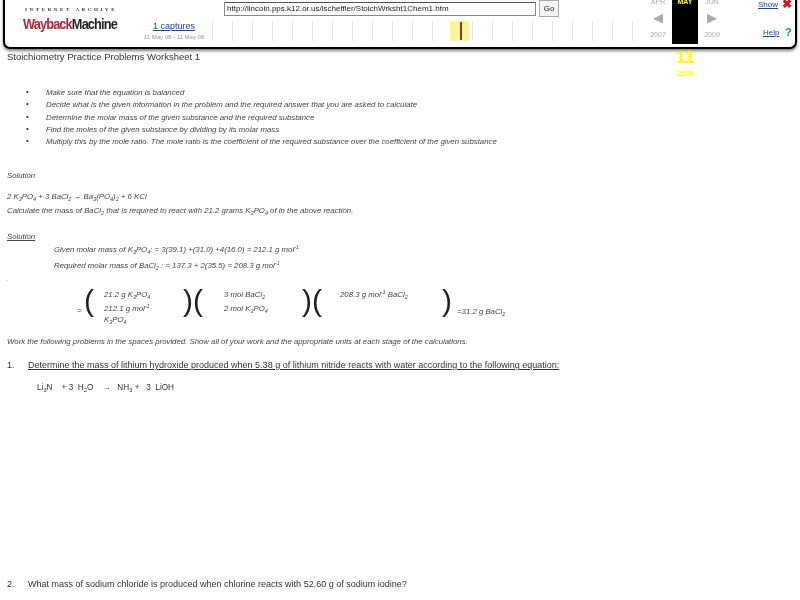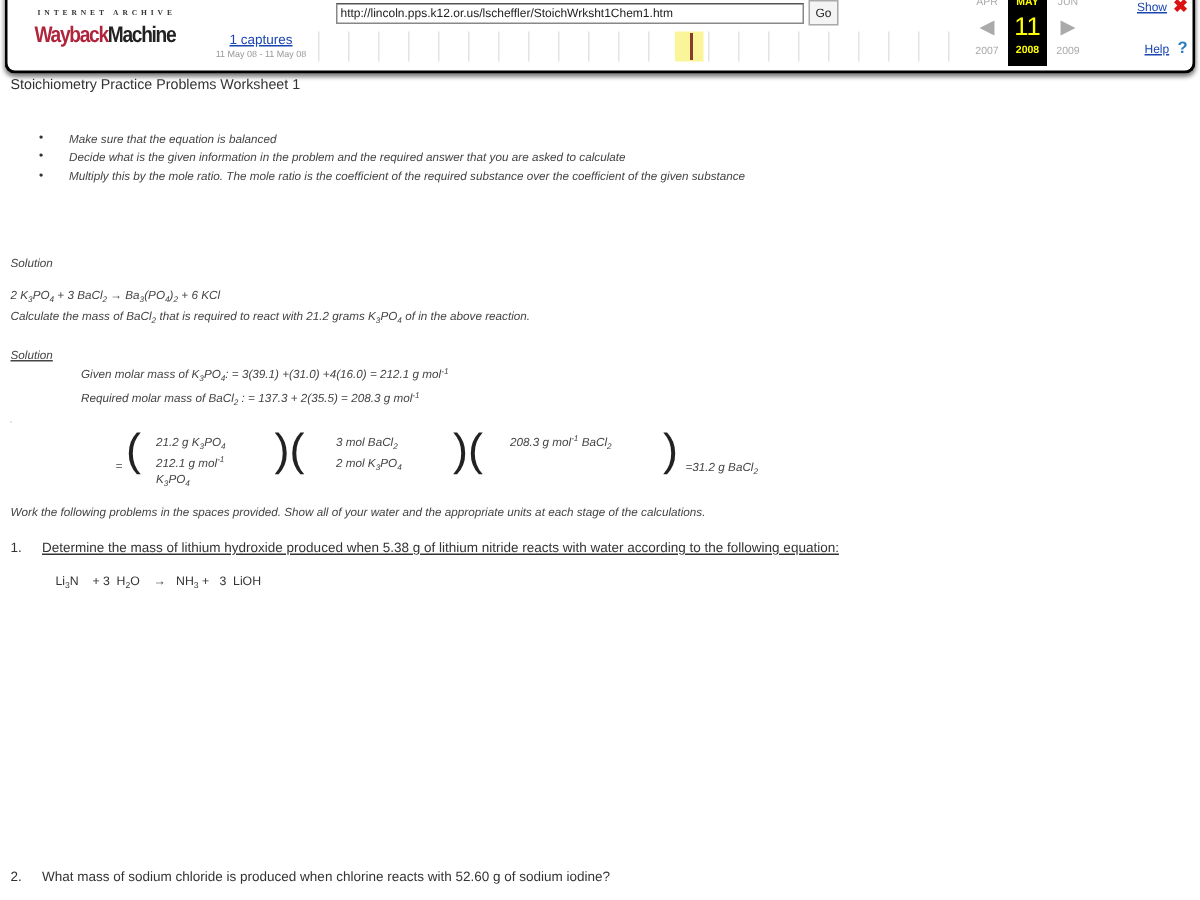--- a/index.html
+++ b/index.html
@@ -30,21 +30,21 @@
   #wm-sparkline .hl { position: absolute; left: 238px; top: 0; width: 19px; height: 20px; background: #fbf59a; }
   #wm-sparkline .cap { position: absolute; left: 248px; top: 1px; width: 2px; height: 18px; background: #8a3b2b; }
 
   #wm-cal { position: absolute; left: 640px; top: 0; width: 100px; height: 49px; }
   #wm-cal .col { position: absolute; text-align: center; font-size: 7px; color: #aaa; }
   #wm-cal .prev { left: 0; width: 26px; }
   #wm-cal .cur  { left: 27px; width: 26px; height: 48px; background: #000; top: 0; }
   #wm-cal .next { left: 54px; width: 26px; }
   #wm-cal .m { display: block; margin-top: 2px; height: 10px; }
   #wm-cal .cur .m { color: #ff0; font-weight: bold; }
-  #wm-cal .d { display: block; font-size: 17px; font-weight: normal; color: #ff0; line-height: 20px; }
+  #wm-cal .d { display: block; font-size: 17px; font-weight: bold; color: #ff0; line-height: 20px; margin-top: 40px; }
   #wm-cal .y { display: block; font-size: 7px; margin-top: 3px; }
   #wm-cal .cur .y { color: #ff0; font-weight: bold; margin-top: 2px; }
   #wm-cal .arrow { display: block; height: 20px; line-height: 20px; font-size: 13px; color: #aaa; }
 
   #wm-close { position: absolute; left: 753px; top: 4px; font-size: 8px; color: #1a44b0; text-decoration: underline; }
   #wm-close-x { position: absolute; left: 777px; top: 1px; font-size: 12px; font-weight: bold; color: #d11; }
   #wm-help { position: absolute; left: 758px; top: 32px; font-size: 8px; color: #1a44b0; text-decoration: underline; }
   #wm-help-q { position: absolute; left: 780px; top: 30px; font-size: 11px; font-weight: bold; color: #2b7fbf; }
 
   
@@ -127,20 +127,22 @@
   <a id="wm-help">Help</a>
   <span id="wm-help-q">?</span>
 </div>
 
 <div id="doc">
   <div class="title">Stoichiometry Practice  Problems Worksheet 1</div>
 
   <ul class="steps it">
     <li>Make sure that the equation is balanced</li>
     <li>Decide what is the given information in the problem and the required answer that you are asked to calculate</li>
+    <li>Determine the molar mass of the given substance and the required substance</li>
+    <li>Find the moles of the given substance by dividing by its molar mass</li>
     <li>Multiply this by the mole ratio.  The mole ratio is the coefficient of the required substance over the coefficient of the given substance</li>
   </ul>
 
   <div class="abs it" style="left:7px; top:121px;">Solution</div>
 
   <div class="abs it" style="left:7px; top:142px;"><span>2 K</span><sub>3</sub><span>PO</span><sub>4</sub><span> +  3 BaCl</span><sub>2</sub><span> → Ba</span><sub>3</sub><span>(PO</span><sub>4</sub><span>)</span><sub>2</sub><span>  + 6 KCl</span></div>
 
   <div class="abs it" style="left:7px; top:156px;"><span>Calculate the mass of  BaCl</span><sub>2</sub><span> that is required to react with 21.2 grams K</span><sub>3</sub><span>PO</span><sub>4</sub><span> of in the above reaction.</span></div>
 
   <div class="abs it" style="left:7px; top:182px;text-decoration:underline;">Solution</div>
@@ -165,21 +167,21 @@
     <div class="abs it" style="left:224px; top:254px;"><span>2 mol K</span><sub>3</sub><span>PO</span><sub>4</sub></div>
 
     <div class="paren" style="left:302px; top:236px;">)(</div>
 
     <div class="abs it" style="left:340px; top:240px;"><span>208.3 g mol</span><sup>-1</sup><span> BaCl</span><sub>2</sub></div>
 
     <div class="paren" style="left:442px; top:236px;">)</div>
     <div class="abs it" style="left:457px; top:257px;"><span>=31.2 g BaCl</span><sub>2</sub></div>
   </div>
 
-  <div class="abs it" style="left:7px; top:287px;">Work the following problems in the spaces provided.  Show all of your water and the appropriate units at each stage of the calculations.</div>
+  <div class="abs it" style="left:7px; top:287px;">Work the following problems in the spaces provided.  Show all of your work and the appropriate units at each stage of the calculations.</div>
 
   <div class="abs reg-lg" style="left:7px; top:310px;">1.</div>
   <div class="abs reg-lg" style="left:28px; top:310px;text-decoration:underline;">Determine the mass of lithium hydroxide produced when 5.38 g of lithium nitride reacts with water according to the following equation:</div>
 
   <div class="abs reg" style="left:37px; top:333px;"><span>Li</span><sub>3</sub><span style="white-space:pre">N    + 3  H</span><sub>2</sub><span style="white-space:pre">O    →   NH</span><sub>3</sub><span style="white-space:pre"> +   3  LiOH</span></div>
 
   <div class="abs reg-lg" style="left:7px; top:529px;">2.</div>
   <div class="abs reg-lg" style="left:28px; top:529px;">What mass of sodium chloride is produced when chlorine reacts with 52.60 g of sodium iodine?</div>
 </div>
 

